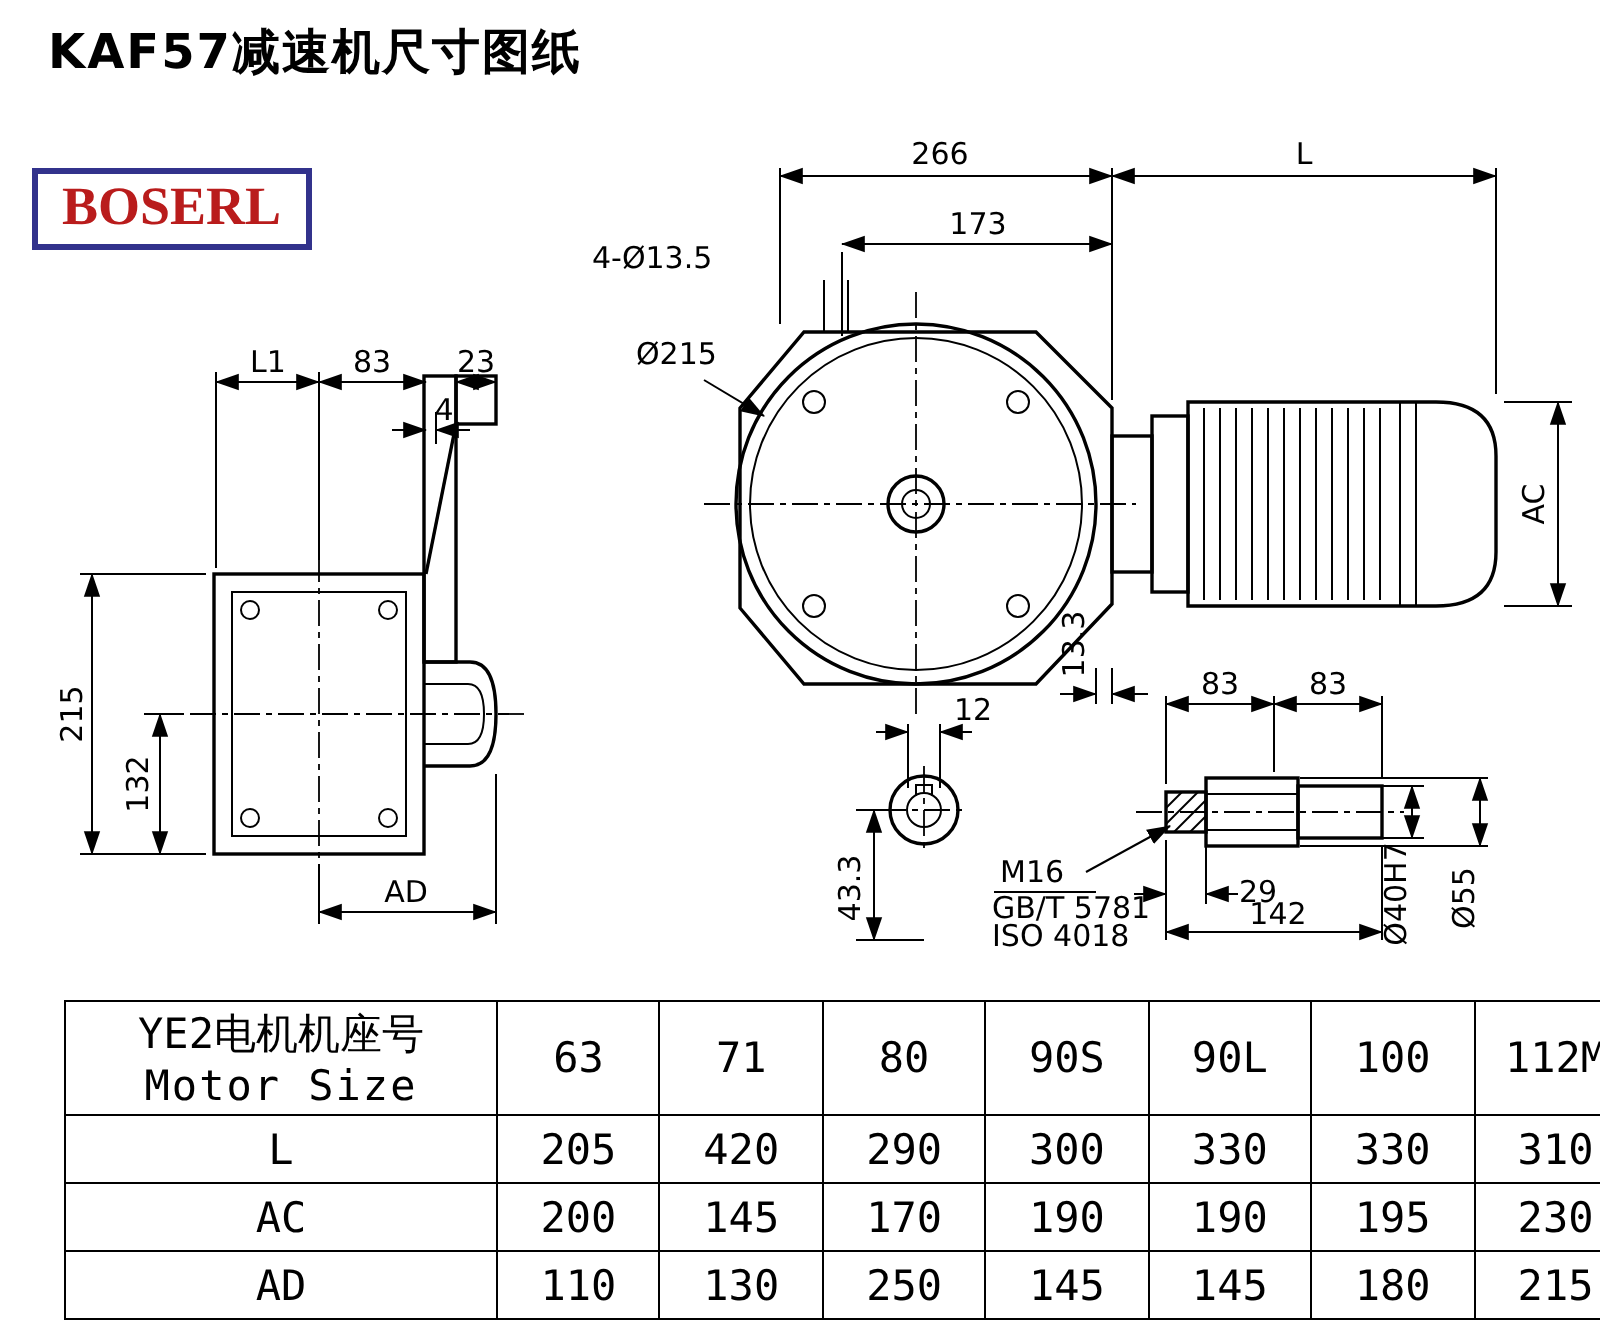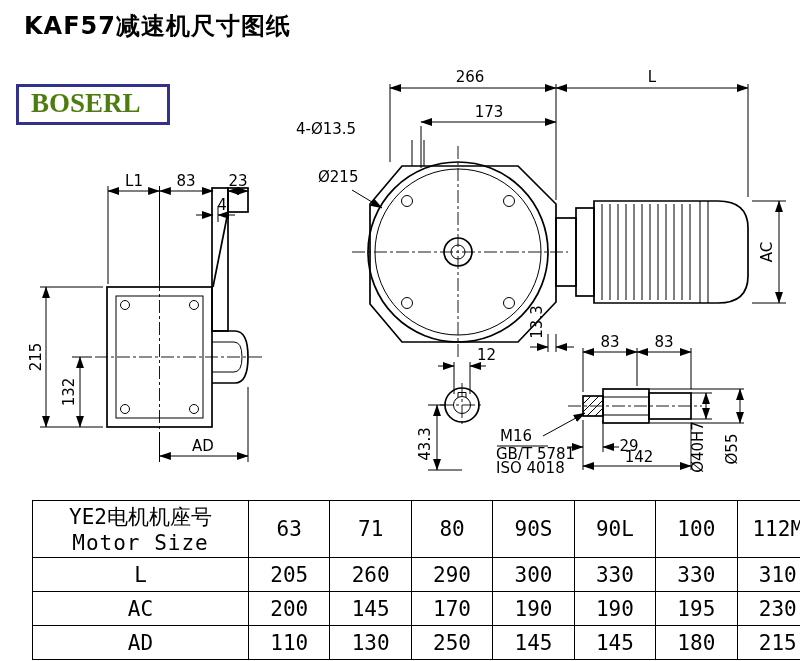--- a/index.html
+++ b/index.html
@@ -8,22 +8,22 @@
     font-family:"DejaVu Sans","Liberation Sans",sans-serif;color:#000;
     overflow:hidden;
   }
   .title{
     position:absolute;left:24px;top:10px;
     font-size:24px;font-weight:bold;letter-spacing:1px;
   }
   .logo{
     position:absolute;left:16px;top:84px;
     border:3px solid #32328c;background:#fff;
-    color:#4d7c0f;font-family:"Liberation Serif","DejaVu Serif",serif;
-    font-weight:bold;font-size:27px;padding:1px 26px 3px 12px;
+    color:#b91c1c;font-family:"Liberation Serif","DejaVu Serif",serif;
+    font-weight:bold;font-size:27px;padding:1px 12px 3px 12px;
   }
   svg.drawing{position:absolute;left:0;top:0;}
   .ol{stroke:#000;stroke-width:1.7;fill:none;}
   .tl{stroke:#000;stroke-width:1;fill:none;}
   .cl{stroke:#000;stroke-width:0.9;fill:none;stroke-dasharray:13 3 3 3;}
   .dt{font:15px "DejaVu Sans","Liberation Sans",sans-serif;fill:#000;}
   table.dim-table{
     position:absolute;left:8px;top:500px;width:787px;
     border-collapse:collapse;table-layout:fixed;
     font-family:"DejaVu Sans Mono","DejaVu Sans",monospace;
@@ -240,21 +240,21 @@
       <td>71</td>
       <td>80</td>
       <td>90S</td>
       <td>90L</td>
       <td>100</td>
       <td>112M</td>
     </tr>
     <tr class="datarow">
       <td>L</td>
       <td>205</td>
-      <td>260</td>
+      <td>420</td>
       <td>290</td>
       <td>300</td>
       <td>330</td>
       <td>330</td>
       <td>310</td>
     </tr>
     <tr class="datarow">
       <td>AC</td>
       <td>200</td>
       <td>145</td>

